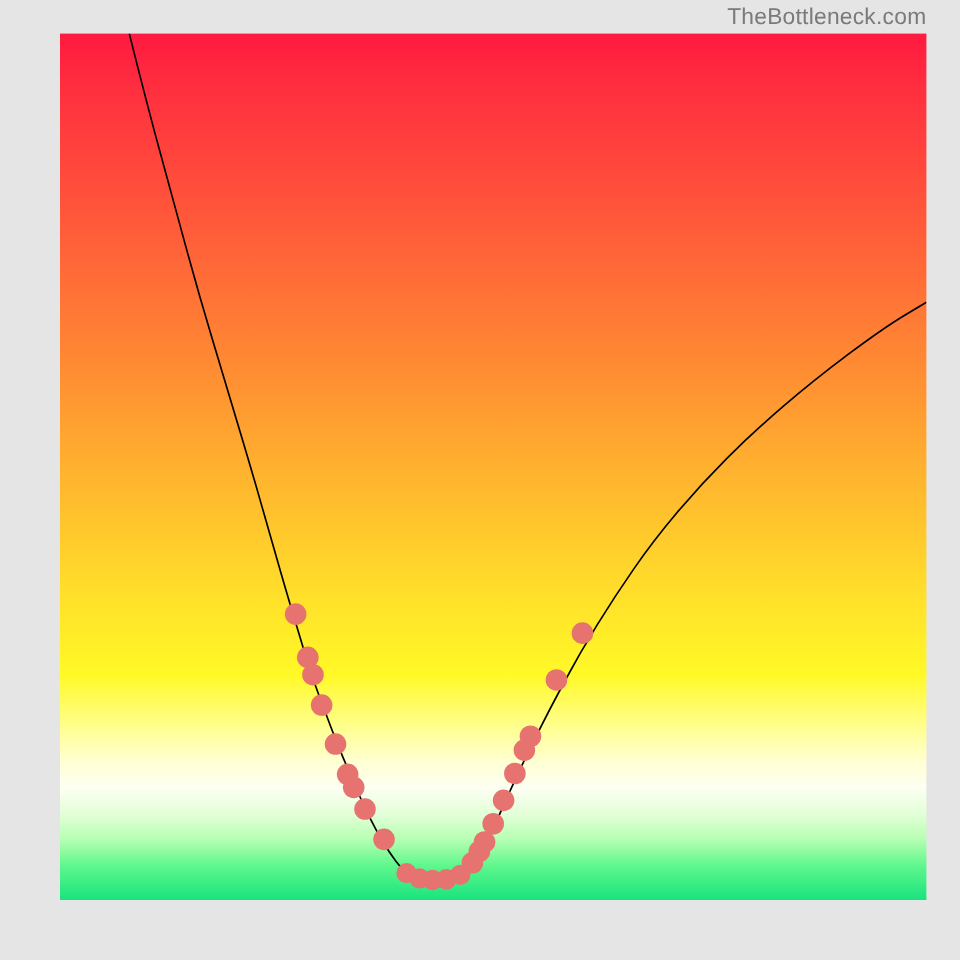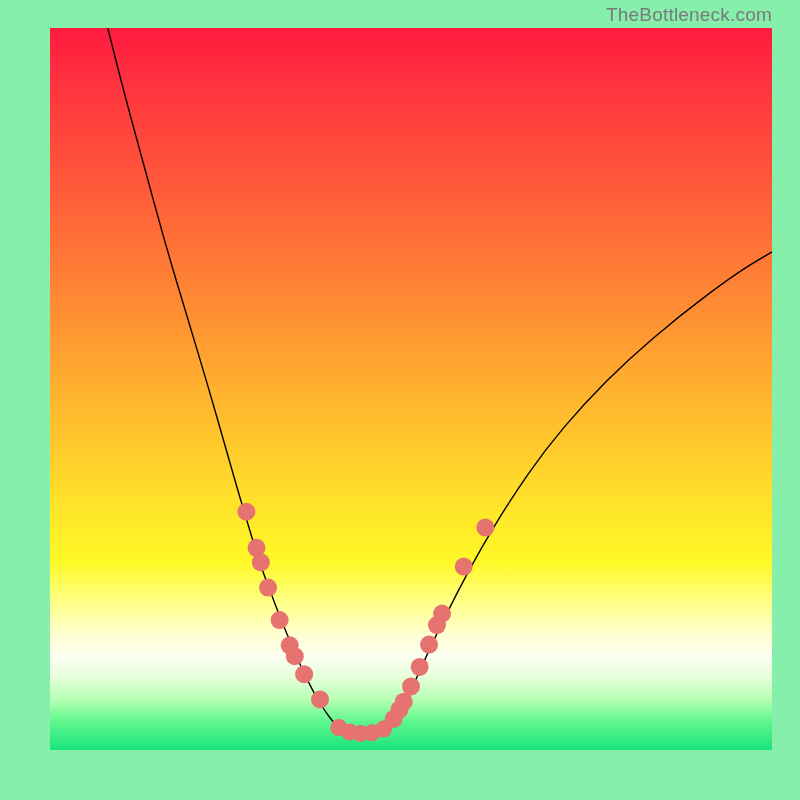--- a/index.html
+++ b/index.html
@@ -8,21 +8,21 @@
     width: 800px;
     height: 800px;
     overflow: hidden;
     background: #000;
     font-family: Arial, Helvetica, sans-serif;
   }
   .frame {
     position: relative;
     width: 800px;
     height: 800px;
-    background: #86efac;
+    background: #e5e5e5;
   }
   .plot-area {
     position: absolute;
     left: 50px;
     top: 28px;
     width: 722px;
     height: 722px;
     
     background: linear-gradient(
       to bottom,

